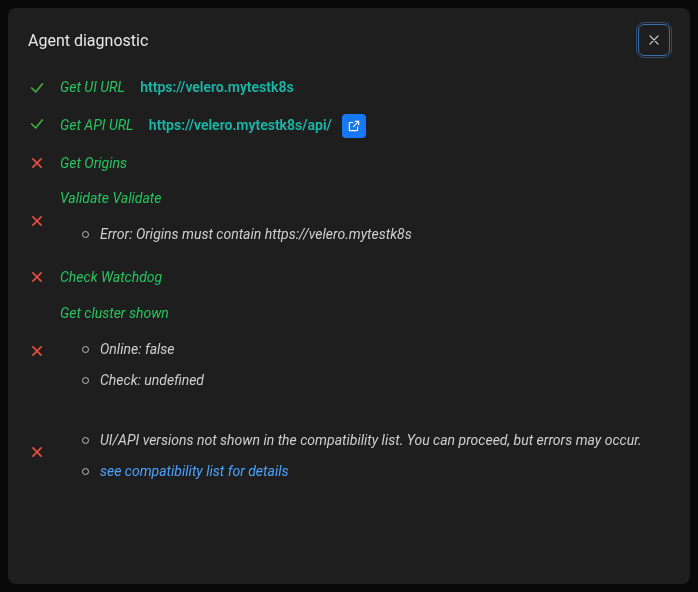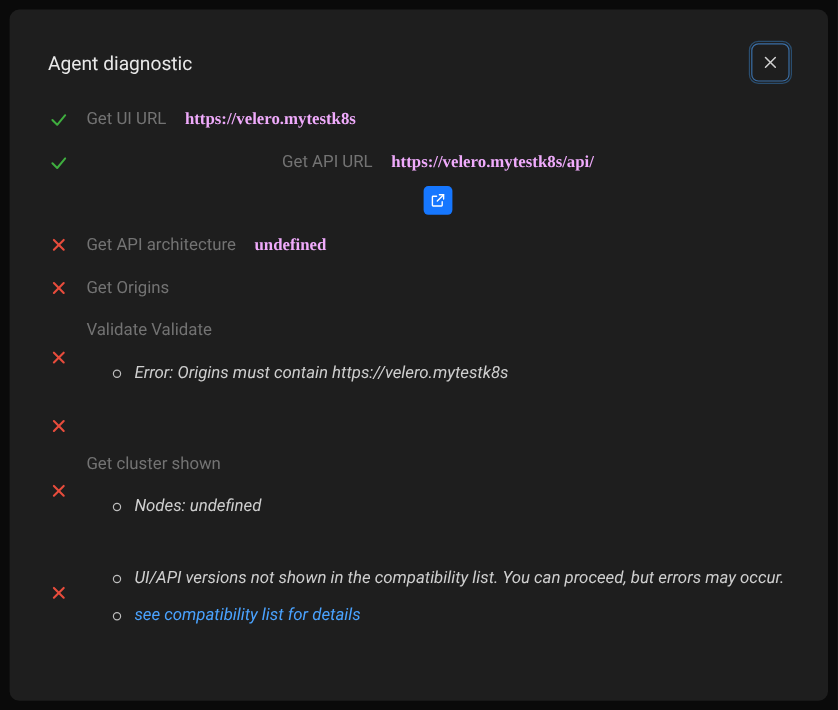--- a/index.html
+++ b/index.html
@@ -11,21 +11,21 @@
     width: 698px;
     height: 592px;
     overflow: hidden;
     padding: 8px;
   }
   .dialog {
     background: #1e1e1e;
     border-radius: 8px;
     width: 100%;
     height: 100%;
-    padding: 12px;
+    padding: 0;
     position: relative;
   }
   .dialog-header {
     display: flex;
     align-items: center;
     justify-content: space-between;
     padding: 16px 20px 10px 20px;
   }
   .dialog-title {
     color: #e8e8e8;
@@ -64,34 +64,33 @@
     align-items: center;
     justify-content: center;
     padding-top: 2px;
   }
   .status-col.middle { align-self: center; padding-top: 0; }
   .content-col {
     flex: 1;
     min-width: 0;
   }
   .label {
-    color: #737373;
+    color: #22c55e;
     font-weight: 400;
+    font-style: italic;
   }
   .value-strong {
-    color: #f0abfc;
+    color: #14b8a6;
     font-weight: 600;
     margin-left: 12px;
-    font-family: Liberation Serif, serif;
   }
   .inline-flex {
     display: flex;
     align-items: center;
     gap: 10px;
-    flex-direction: column;
   }
   .ext-link-btn {
     width: 24px;
     height: 24px;
     background: #1677ff;
     border-radius: 4px;
     display: inline-flex;
     align-items: center;
     justify-content: center;
     cursor: pointer;
@@ -168,31 +167,20 @@
           <svg viewBox="0 0 24 24">
             <path d="M14 4 H20 V10" stroke-width="2" stroke-linecap="round" stroke-linejoin="round"></path>
             <path d="M20 4 L11 13" stroke-width="2" stroke-linecap="round"></path>
             <path d="M18 14 V19 A1 1 0 0 1 17 20 H5 A1 1 0 0 1 4 19 V7 A1 1 0 0 1 5 6 H10" stroke-width="2" stroke-linecap="round" stroke-linejoin="round"></path>
           </svg>
         </span>
       </div>
     </div>
 
 
-    <div class="diag-row">
-      <div class="status-col">
-        <svg width="14" height="14" viewBox="0 0 24 24">
-          <path class="ic-x" d="M5 5 L19 19 M19 5 L5 19" stroke-width="3" stroke-linecap="round" fill="none"></path>
-        </svg>
-      </div>
-      <div class="content-col">
-        <span class="label">Get API architecture</span>
-        <span class="value-strong">undefined</span>
-      </div>
-    </div>
 
     <div class="diag-row">
       <div class="status-col">
         <svg width="14" height="14" viewBox="0 0 24 24">
           <path class="ic-x" d="M5 5 L19 19 M19 5 L5 19" stroke-width="3" stroke-linecap="round" fill="none"></path>
         </svg>
       </div>
       <div class="content-col">
         <span class="label">Get Origins</span>
       </div>
@@ -211,32 +199,36 @@
         </ul>
       </div>
     </div>
 
     <div class="diag-row">
       <div class="status-col">
         <svg width="14" height="14" viewBox="0 0 24 24">
           <path class="ic-x" d="M5 5 L19 19 M19 5 L5 19" stroke-width="3" stroke-linecap="round" fill="none"></path>
         </svg>
       </div>
+      <div class="content-col">
+        <span class="label">Check Watchdog</span>
+      </div>
     </div>
 
     <div class="diag-row">
       <div class="status-col middle">
         <svg width="14" height="14" viewBox="0 0 24 24">
           <path class="ic-x" d="M5 5 L19 19 M19 5 L5 19" stroke-width="3" stroke-linecap="round" fill="none"></path>
         </svg>
       </div>
       <div class="content-col">
         <span class="label">Get cluster shown</span>
         <ul class="sub">
-          <li>Nodes: undefined</li>
+          <li>Online: false</li>
+          <li>Check: undefined</li>
         </ul>
       </div>
     </div>
 
     <div class="diag-row">
       <div class="status-col middle">
         <svg width="14" height="14" viewBox="0 0 24 24">
           <path class="ic-x" d="M5 5 L19 19 M19 5 L5 19" stroke-width="3" stroke-linecap="round" fill="none"></path>
         </svg>
       </div>

